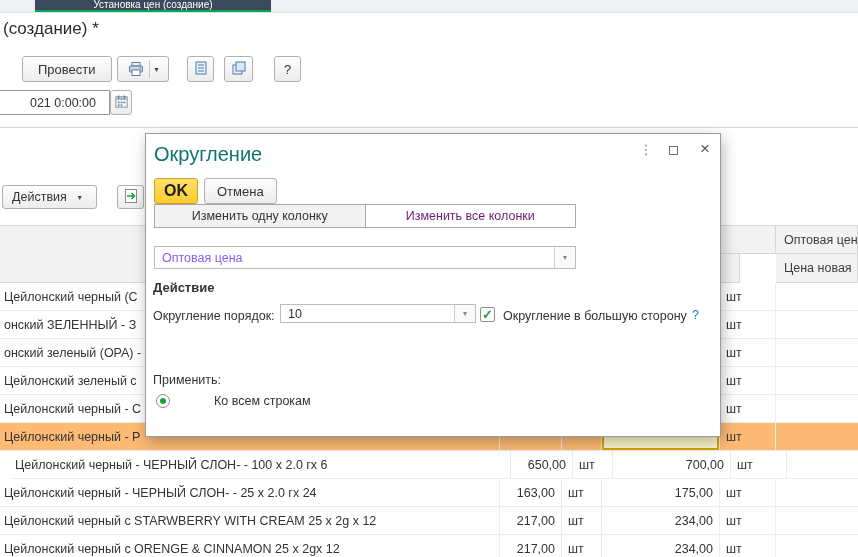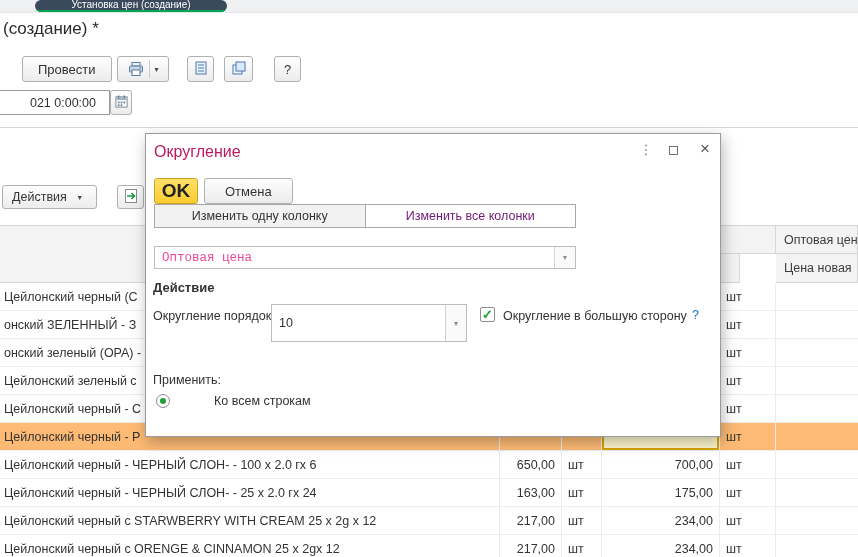--- a/index.html
+++ b/index.html
@@ -2,22 +2,22 @@
 <html><head>
 <meta charset="utf-8">
 <style>
   html,body{margin:0;padding:0;}
   body{position:relative;width:858px;height:557px;overflow:hidden;background:#fff;
        font-family:"Liberation Sans",sans-serif;color:#333;}
   .abs{position:absolute;}
 
   
   .tabbar{position:absolute;left:0;top:0;width:858px;height:12px;background:#eef0f2;border-bottom:1px solid #e3e5e7;}
-  .tab-active{position:absolute;left:35px;top:0;width:192px;height:12px;background:#3a4a5c;color:#fff;
-              font-size:10px;display:flex;align-items:flex-start;justify-content:center;overflow:hidden;border-radius:6px;}
+  .tab-active{position:absolute;left:35px;top:0;width:236px;height:12px;background:#3a4a5c;color:#fff;
+              font-size:10px;display:flex;align-items:flex-start;justify-content:center;overflow:hidden;}
   .tab-active span{margin-bottom:2px;line-height:10px;white-space:nowrap;}
   .tab-underline{position:absolute;left:0;bottom:0;width:100%;height:2px;background:#00a651;}
 
   .page-title{position:absolute;left:3px;top:19px;font-size:17px;color:#2b2b2b;}
 
   
   .btn{position:absolute;box-sizing:border-box;display:flex;align-items:center;justify-content:center;
        background:linear-gradient(#fefefe,#ececec);border:1px solid #b0b0b0;border-radius:3px;
        font-size:13px;color:#333;cursor:default;}
   .post-btn{left:22px;top:56px;height:26px;padding:0 15px;}
@@ -56,39 +56,39 @@
   .cell.name{padding-left:4px;}
   .cell.num{justify-content:flex-end;}
   .cell.filler{border-right:none;}
   .row.hl .cell{background:#fdba74;}
   .row.hl .cell.sel{box-shadow:inset 0 0 0 2px #d7a200;background:#fdf6cd;}
 
   
   .dialog{position:absolute;left:145px;top:133px;width:576px;height:304px;box-sizing:border-box;
           background:#fff;border:1px solid #9b9b9b;box-shadow:2px 5px 14px rgba(0,0,0,.28);z-index:50;}
   .dialog .abs{position:absolute;}
-  .dlg-title{left:8px;top:9px;font-size:16px;color:#be185d;}
+  .dlg-title{left:8px;top:9px;font-size:20px;color:#0f766e;}
   .dlg-kebab{left:492px;top:8px;width:16px;text-align:center;font-size:13px;color:#707070;}
   .dlg-max{left:523px;top:12px;width:9px;height:9px;border:1.5px solid #707070;box-sizing:border-box;}
   .dlg-close{left:550px;top:5px;width:18px;text-align:center;font-size:17px;color:#555;}
   .ok-btn{position:absolute;left:8px;top:44px;width:44px;height:26px;box-sizing:border-box;
           display:flex;align-items:center;justify-content:center;border-radius:3px;
-          background:linear-gradient(#ffe06a,#fccc2e);border:1px solid #c9a227;font-size:19px;font-weight:bold;color:#222;}
-  .cancel-btn{left:58px;top:44px;height:26px;padding:0 20px;}
+          background:linear-gradient(#ffe06a,#fccc2e);border:1px solid #c9a227;font-size:16px;font-weight:bold;color:#222;}
+  .cancel-btn{left:58px;top:44px;height:26px;padding:0 12px;}
   .seg{left:8px;top:70px;width:422px;height:24px;border:1px solid #a8a8a8;box-sizing:border-box;display:flex;}
   .seg div{flex:1;display:flex;align-items:center;justify-content:center;font-size:12.5px;overflow:hidden;white-space:nowrap;}
   .seg-one{background:#f2f2f2;color:#333;border-right:1px solid #a8a8a8;}
   .seg-all{background:#fff;color:#701a75;}
   .combo{box-sizing:border-box;border:1px solid #bdbdbd;background:#fff;display:flex;align-items:stretch;font-size:12.5px;}
   .combo .val{flex:1;display:flex;align-items:center;padding:0 7px;overflow:hidden;white-space:nowrap;}
   .combo .dd{width:20px;border-left:1px solid #d2d2d2;display:flex;align-items:center;justify-content:center;
              font-size:8px;color:#8a8a8a;background:#fafafa;}
   .combo-col{left:8px;top:112px;width:422px;height:23px;}
-  .combo-col .val{color:#ec4899;font-family:Liberation Mono, monospace;}
-  .combo-order{left:125px;top:170px;width:196px;height:38px;}
+  .combo-col .val{color:#8b5cf6;}
+  .combo-order{left:134px;top:170px;width:196px;height:19px;}
   .section-action{left:7px;top:146px;font-size:13px;font-weight:bold;}
   .order-label{left:7px;top:175px;font-size:12.5px;}
   .chk{left:334px;top:173px;width:15px;height:15px;box-sizing:border-box;border:1px solid #8f8f8f;border-radius:2px;
        background:#fff;display:flex;align-items:center;justify-content:center;color:#21a038;font-size:13px;font-weight:bold;line-height:1;}
   .chk-label{left:357px;top:175px;font-size:12.5px;}
   .dlg-help{left:546px;top:174px;font-size:12.5px;color:#0a76c4;}
   .apply-label{left:7px;top:239px;font-size:12.5px;}
   .radio-row{display:flex;align-items:center;gap:8px;font-size:12.5px;}
   .radio-row1{left:10px;top:260px;gap:44px;}
   .radio-row2{left:10px;top:285px;}
@@ -230,21 +230,21 @@
       <div class="cell filler"></div>
     </div>
     <div class="row hl" style="top: 423px;">
       <div class="cell name">Цейлонский черный - Р</div>
       <div class="cell num"></div>
       <div class="cell"></div>
       <div class="cell num sel"></div>
       <div class="cell">шт</div>
       <div class="cell filler"></div>
     </div>
-    <div class="row" style="top: 451px;">
+    <div class="row" style="top: 451px; padding-left: 11px;">
       <div class="cell name">Цейлонский черный - ЧЕРНЫЙ  СЛОН- - 100 x 2.0 гх 6</div>
       <div class="cell num">650,00</div>
       <div class="cell">шт</div>
       <div class="cell num">700,00</div>
       <div class="cell">шт</div>
       <div class="cell filler"></div>
     </div>
     <div class="row" style="top: 479px;">
       <div class="cell name">Цейлонский черный - ЧЕРНЫЙ  СЛОН- - 25 x 2.0 гх 24</div>
       <div class="cell num">163,00</div>

